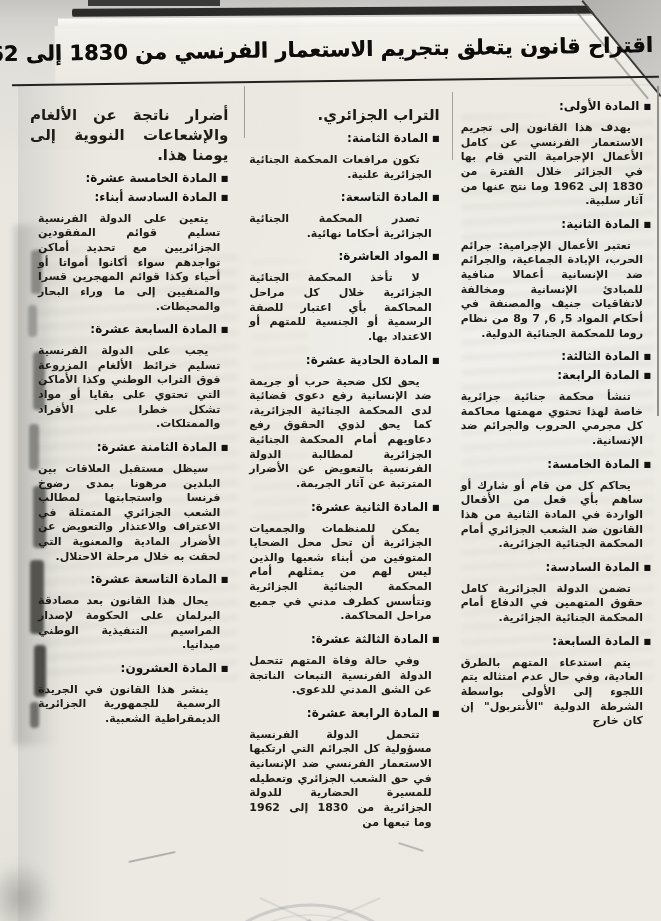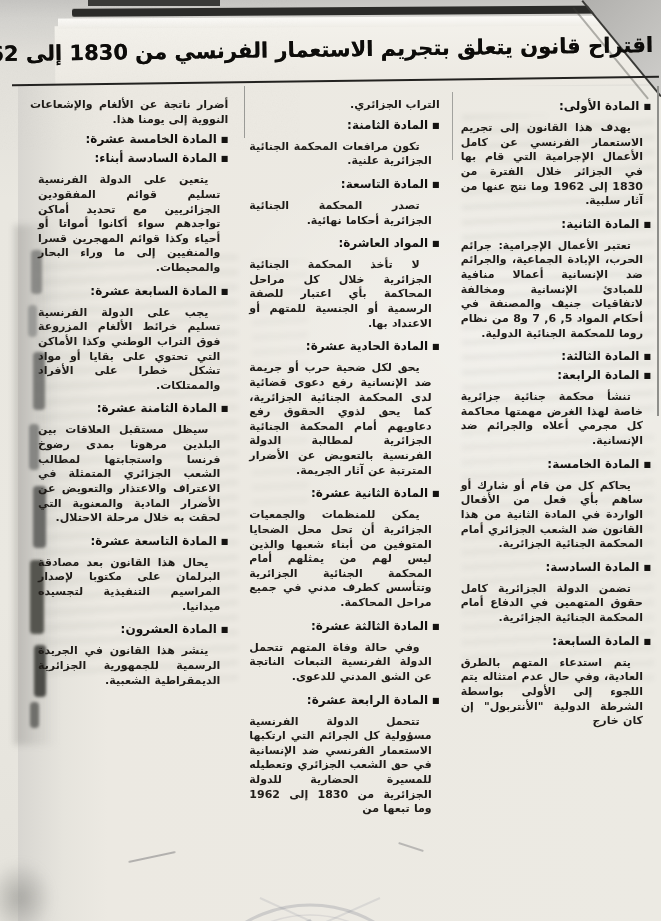--- a/index.html
+++ b/index.html
@@ -67,21 +67,21 @@
     text-shadow:0 0 .5px rgba(10,10,8,.8);
   }
   .headline-rule{position:absolute;top:80px;left:12px;right:2px;height:2px;background:#232220;transform:rotate(-0.75deg);z-index:3;}
   
   .columns{
     position:absolute;top:94px;left:30px;right:10px;z-index:2;
     display:flex;gap:13px;direction:rtl;
     color:#1f1c18;
   }
   .col{flex:1;min-width:0;text-align:justify;}
-  .lead{margin:4px 0 2px;font-size:11px;font-weight:bold;line-height:1.33;}
+  .lead{margin:12px 0 2px;font-size:15px;font-weight:bold;line-height:1.33;}
   .article h3{
     margin:5px 0 1px;font-size:12px;font-weight:bold;color:#141210;
     display:flex;align-items:center;gap:4px;
   }
   .article h3 .sq{font-size:8px;line-height:1;transform:translateY(1px);}
   .article p{
     margin:8px;font-size:11px;font-weight:bold;line-height:1.33;
     text-indent:12px;word-spacing:.5px;
   }
   
@@ -126,21 +126,21 @@
           <h3>
             <span class="sq">■</span>
             <span>المادة الثالثة:</span>
           </h3>
         </div>
         <div class="article">
           <h3>
             <span class="sq">■</span>
             <span>المادة الرابعة:</span>
           </h3>
-          <p>تنشأ محكمة جنائية جزائرية خاصة لهذا الغرض مهمتها محاكمة كل مجرمي أعلاه والجرائم ضد الإنسانية.</p>
+          <p>تنشأ محكمة جنائية جزائرية خاصة لهذا تحتوي مهمتها محاكمة كل مجرمي الحروب والجرائم ضد الإنسانية.</p>
         </div>
         <div class="article">
           <h3>
             <span class="sq">■</span>
             <span>المادة الخامسة:</span>
           </h3>
           <p>يحاكم كل من قام أو شارك أو ساهم بأي فعل من الأفعال الواردة في المادة الثانية من هذا القانون ضد الشعب الجزائري أمام المحكمة الجنائية الجزائرية.</p>
         </div>
         <div class="article">
           <h3>
@@ -236,21 +236,21 @@
             <span class="sq">■</span>
             <span>المادة الثامنة عشرة:</span>
           </h3>
           <p>سيظل مستقبل العلاقات بين البلدين مرهونا بمدى رضوخ فرنسا واستجابتها لمطالب الشعب الجزائري المتمثلة في الاعتراف والاعتذار والتعويض عن الأضرار المادية والمعنوية التي لحقت به خلال مرحلة الاحتلال.</p>
         </div>
         <div class="article">
           <h3>
             <span class="sq">■</span>
             <span>المادة التاسعة عشرة:</span>
           </h3>
-          <p>يحال هذا القانون بعد مصادقة البرلمان على مكتوبا لإصدار المراسيم التنفيذية لتجسيده ميدانيا.</p>
+          <p>يحال هذا القانون بعد مصادقة البرلمان على الحكومة لإصدار المراسيم التنفيذية الوطني ميدانيا.</p>
         </div>
         <div class="article">
           <h3>
             <span class="sq">■</span>
             <span>المادة العشرون:</span>
           </h3>
           <p>ينشر هذا القانون في الجريدة الرسمية للجمهورية الجزائرية الديمقراطية الشعبية.</p>
         </div>
       </section>
   </div>

